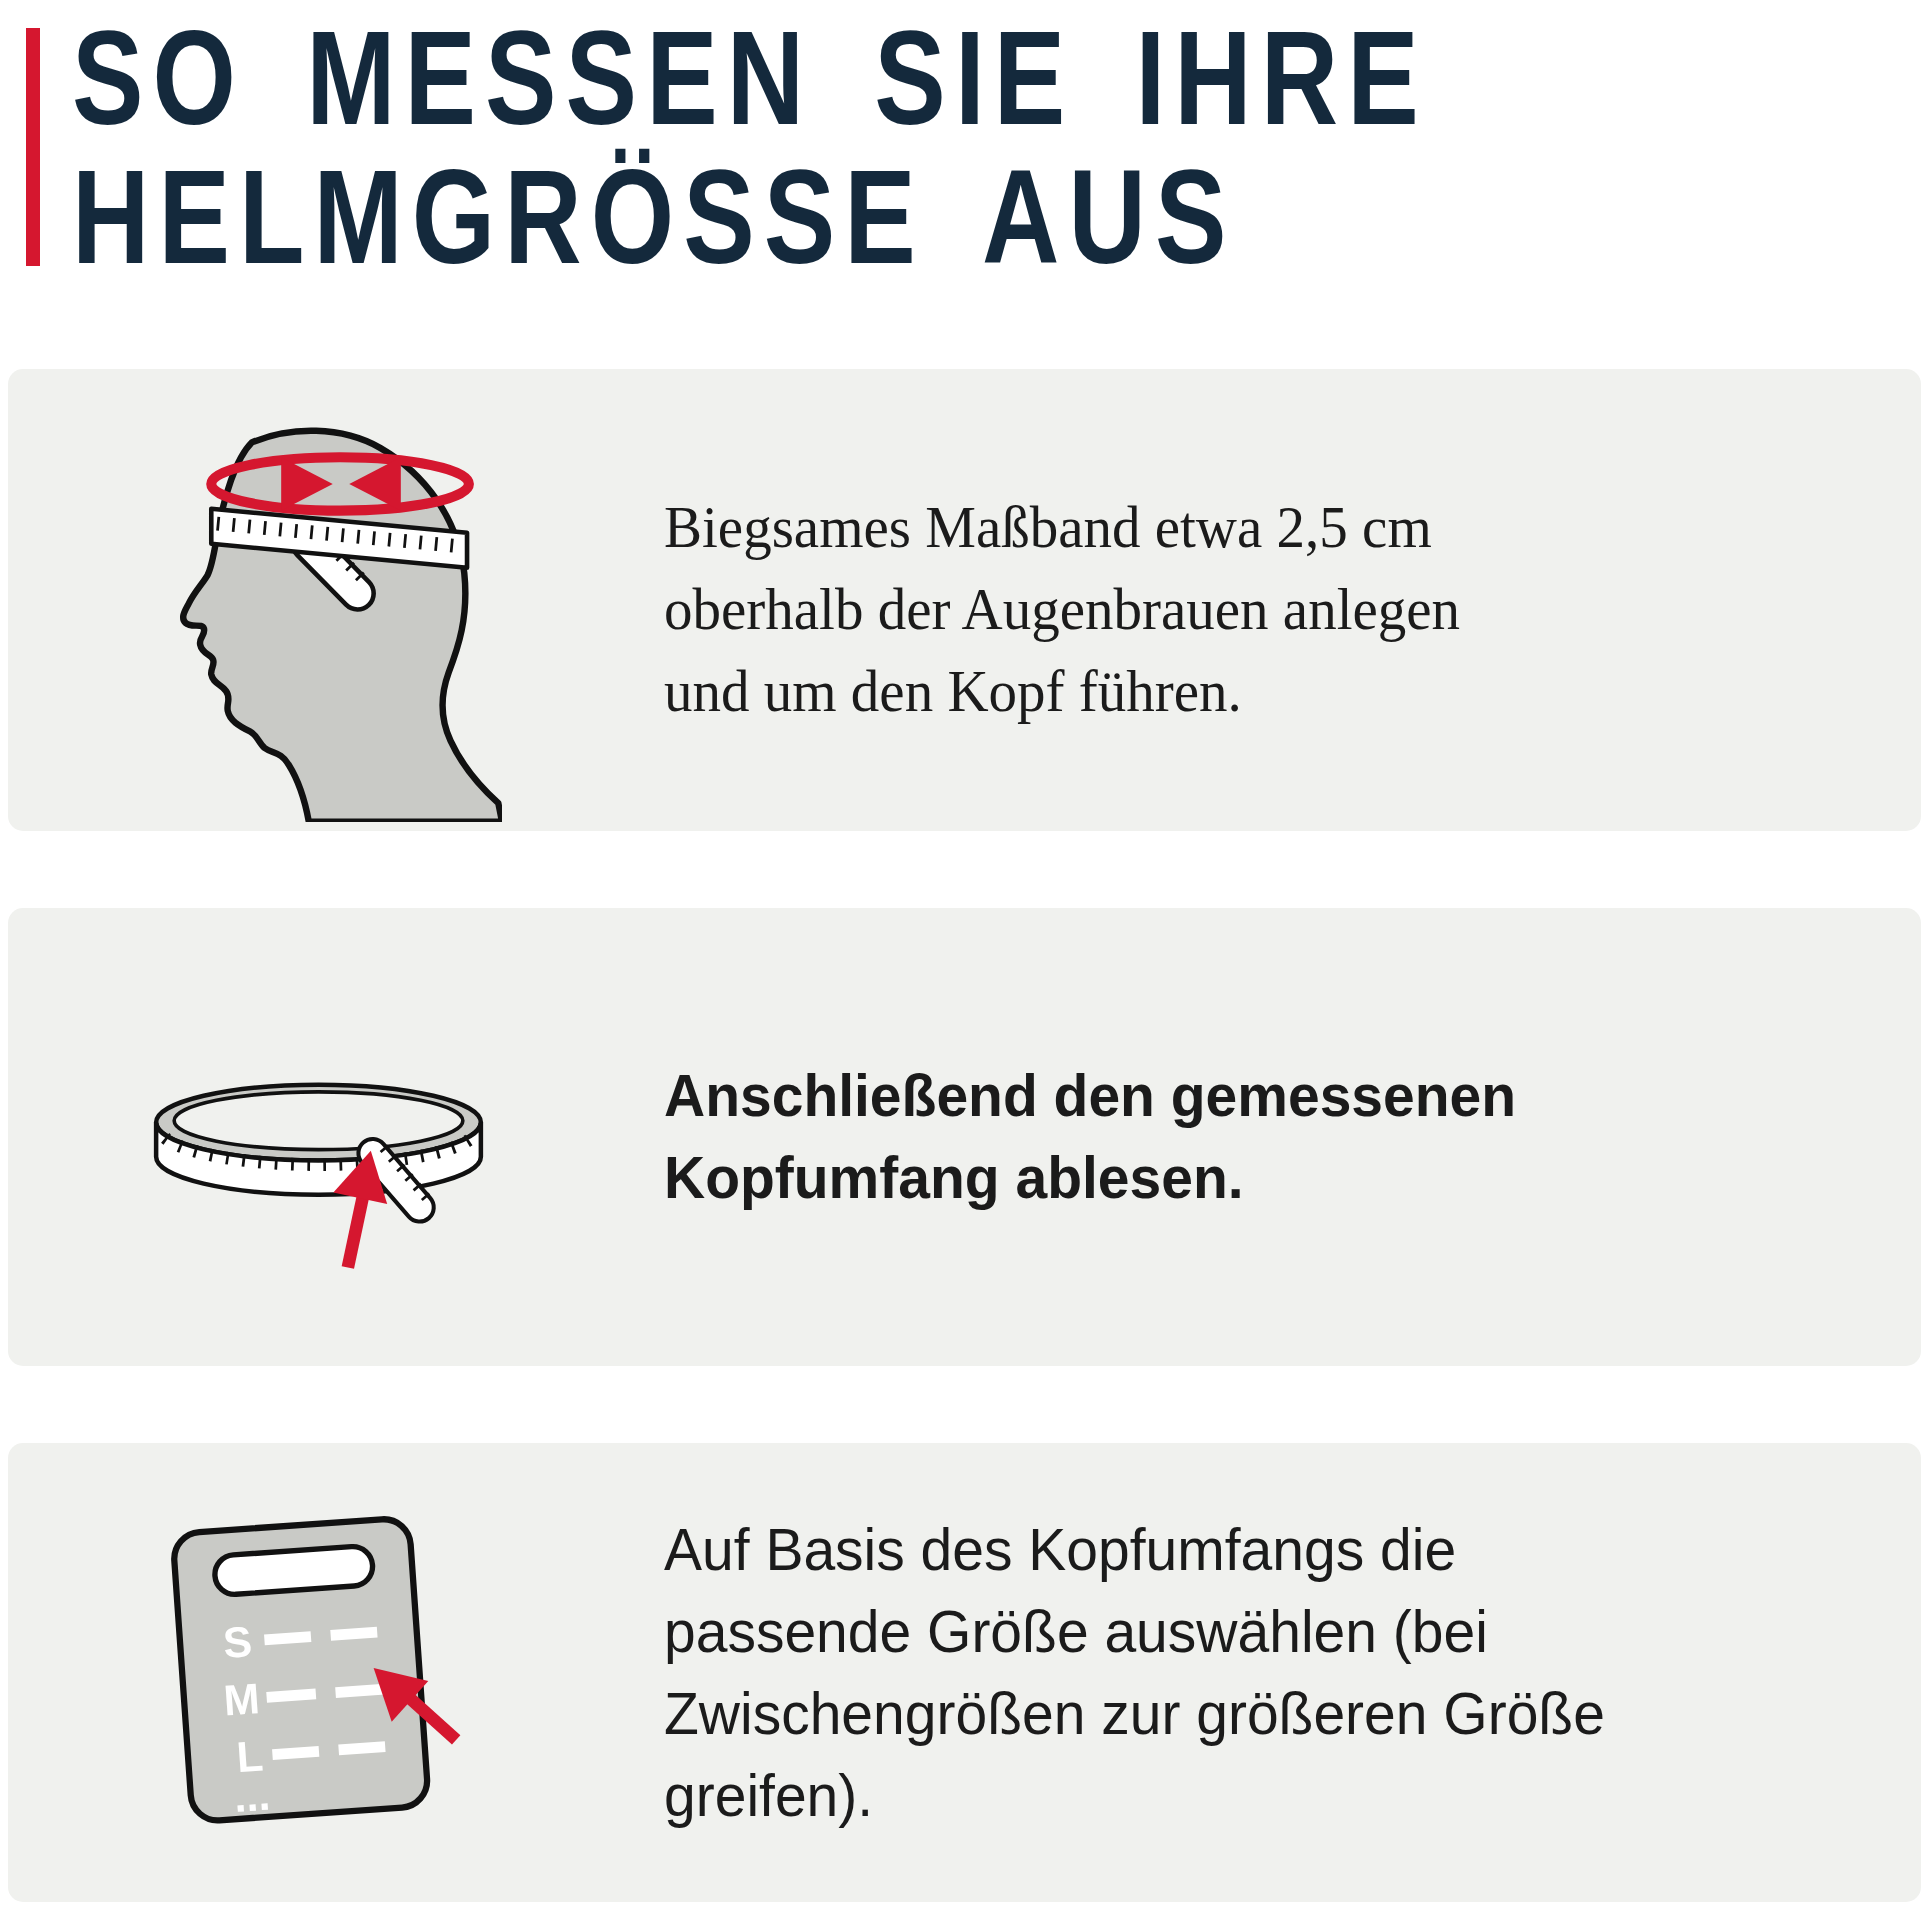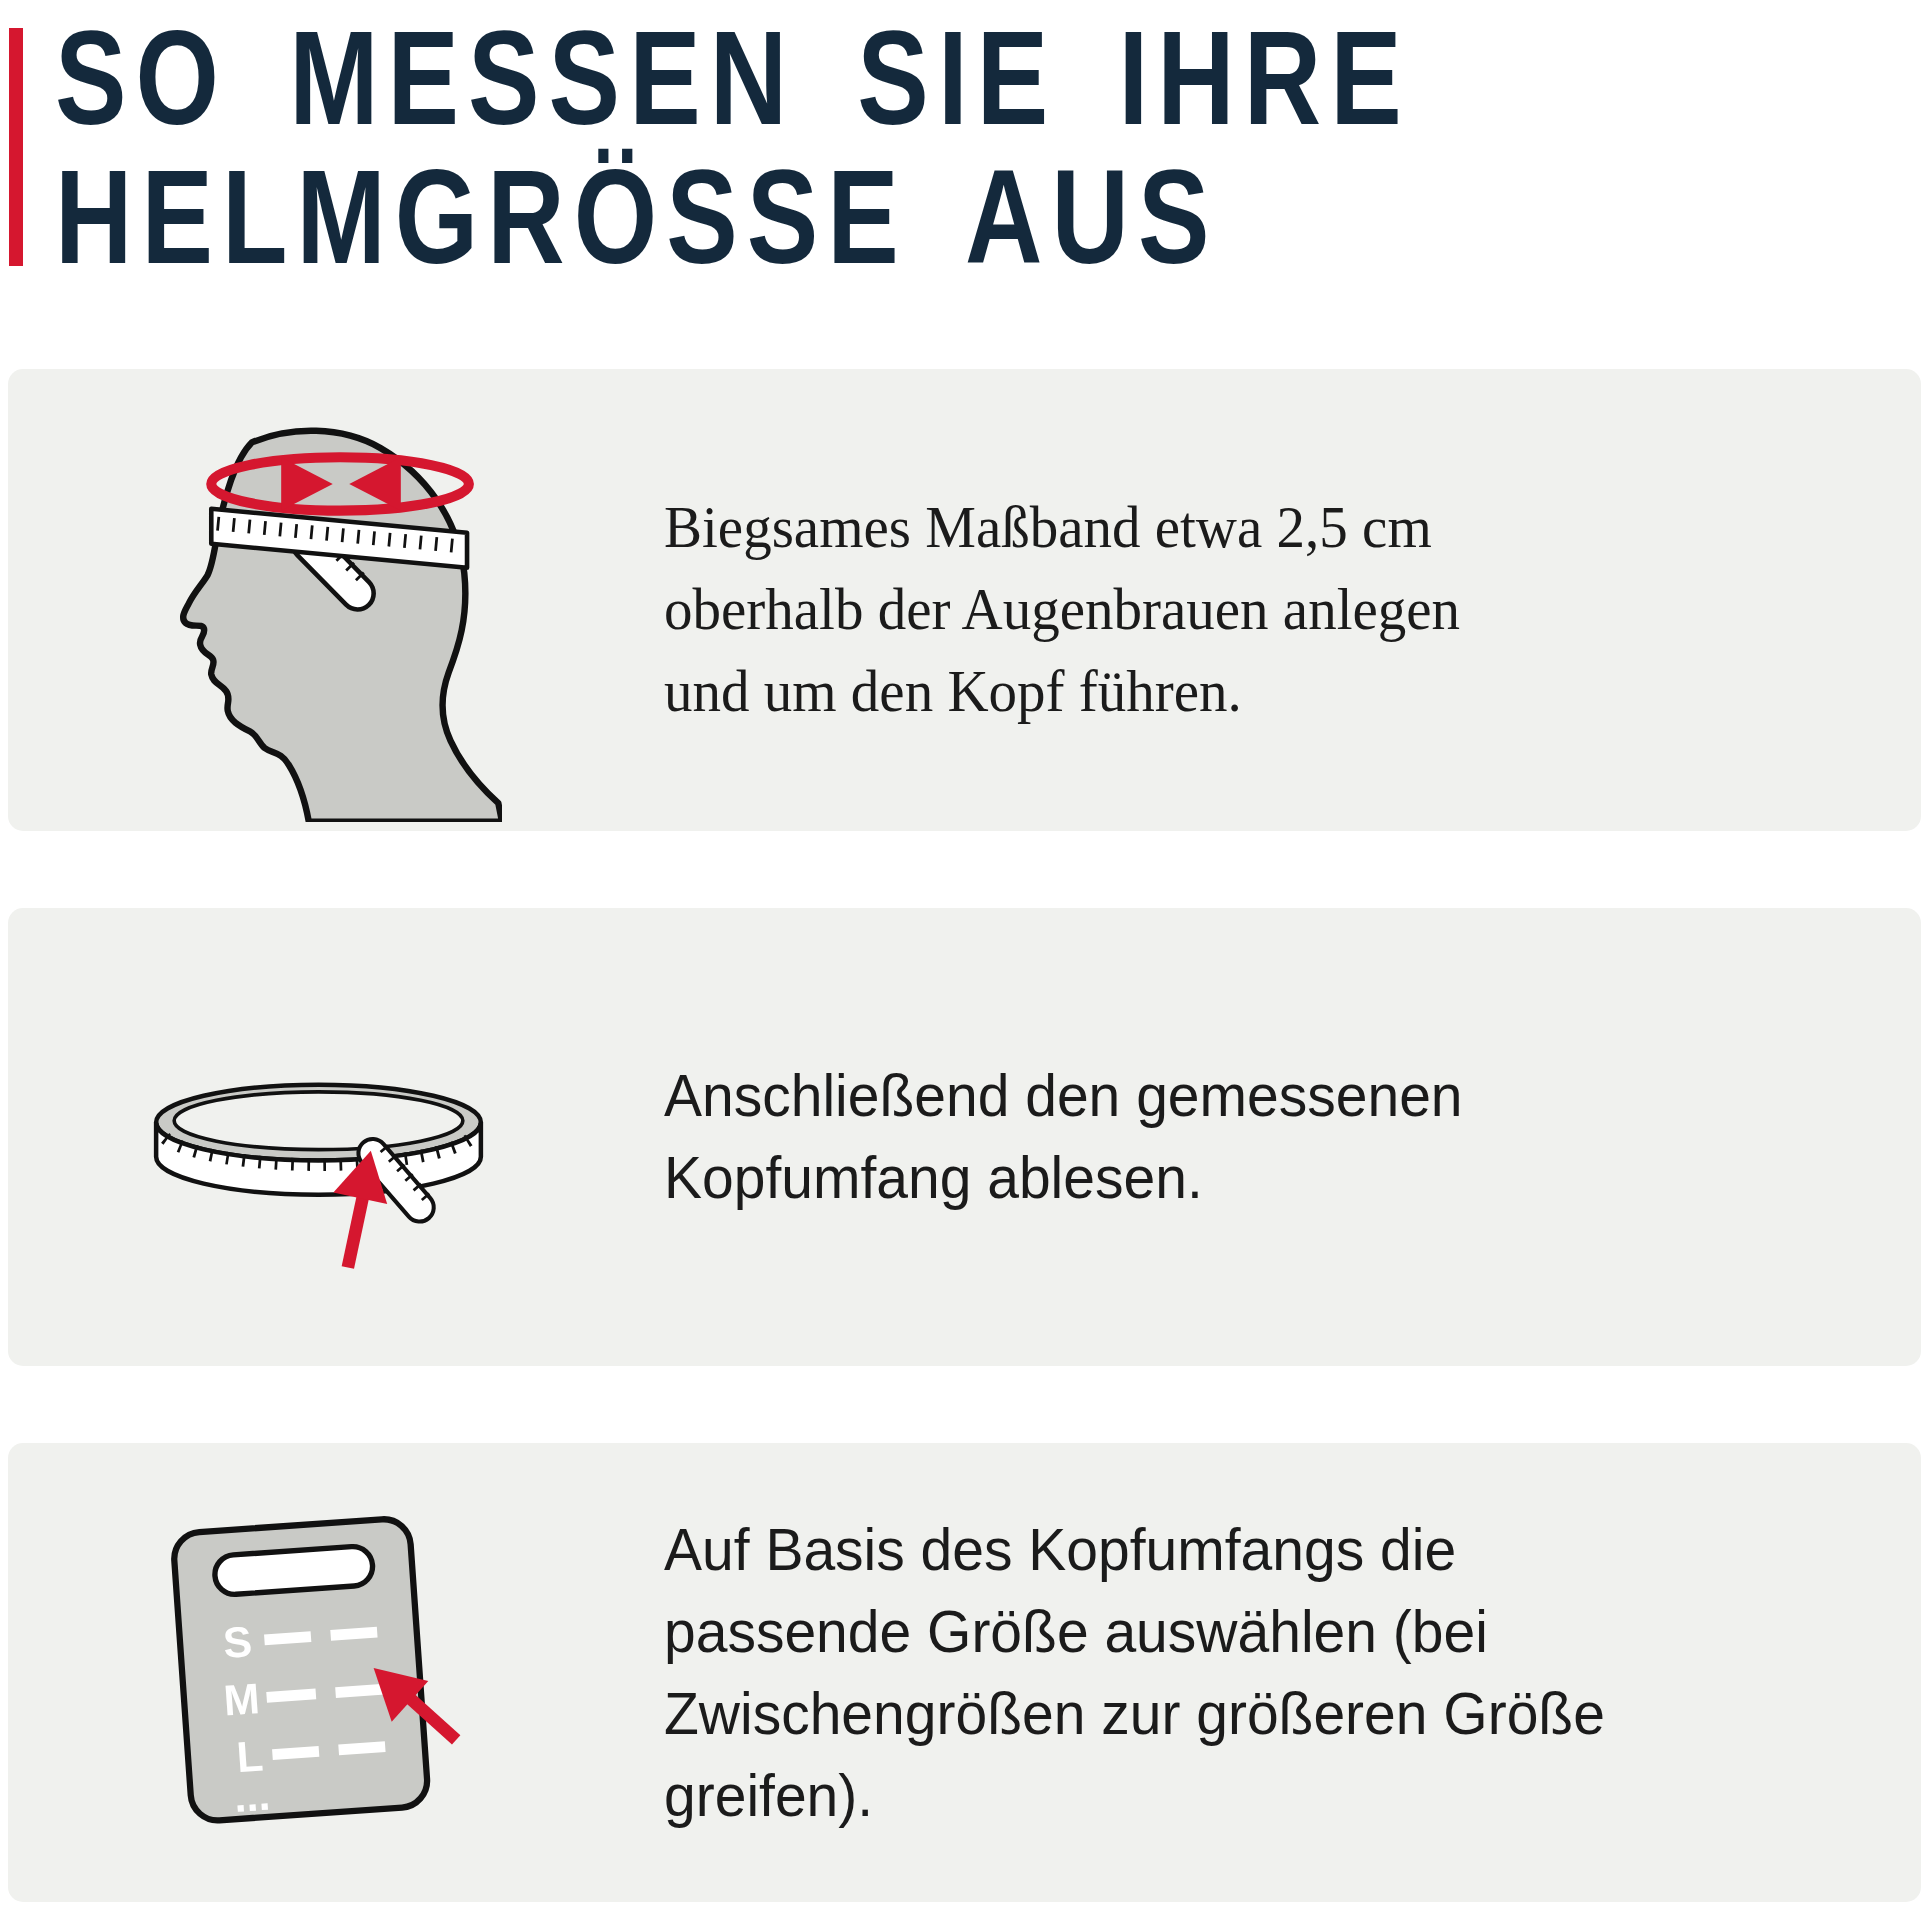--- a/index.html
+++ b/index.html
@@ -4,21 +4,21 @@
 <style>
   html,body{margin:0;padding:0;background:#ffffff;}
   .page{
     position:relative;
     width:1928px;height:1928px;
     background:#ffffff;
     font-family:"Liberation Sans", sans-serif;
     overflow:hidden;
   }
   
-  .header{position:relative;padding:7.5px 0 0 55px;height:286px;box-sizing:border-box;}
+  .header{position:relative;padding:7.5px 0 0 55px;height:286px;box-sizing:border-box;margin-left:17px;}
   .accent-bar{
     position:absolute;left:9.4px;top:28px;width:14px;height:238px;
     background:#d5172f;
   }
   .title{
     margin:0;
     color:#14293c;
     font-size:134px;
     line-height:139px;
     font-weight:700;
@@ -31,21 +31,21 @@
   
   .step{
     margin:0 7.5px 77px 7.5px;
     background:#f0f1ee;
     border-radius:15px;
     display:flex;
     align-items:center;
     box-sizing:border-box;
   }
   .step-1{height:462px;margin-top:83px;font-family:Liberation Serif, serif;}
-  .step-2{height:458px;}
+  .step-2{height:458px;font-weight:bold;}
   .step-3{height:459px;margin-bottom:0;}
   .ill{
     width:621px;
     flex-shrink:0;
     display:flex;
     justify-content:center;
     align-items:center;
   }
   .step-1 .ill svg{margin-top:19px;}
   .step-2 .ill svg{margin-top:83px;}

